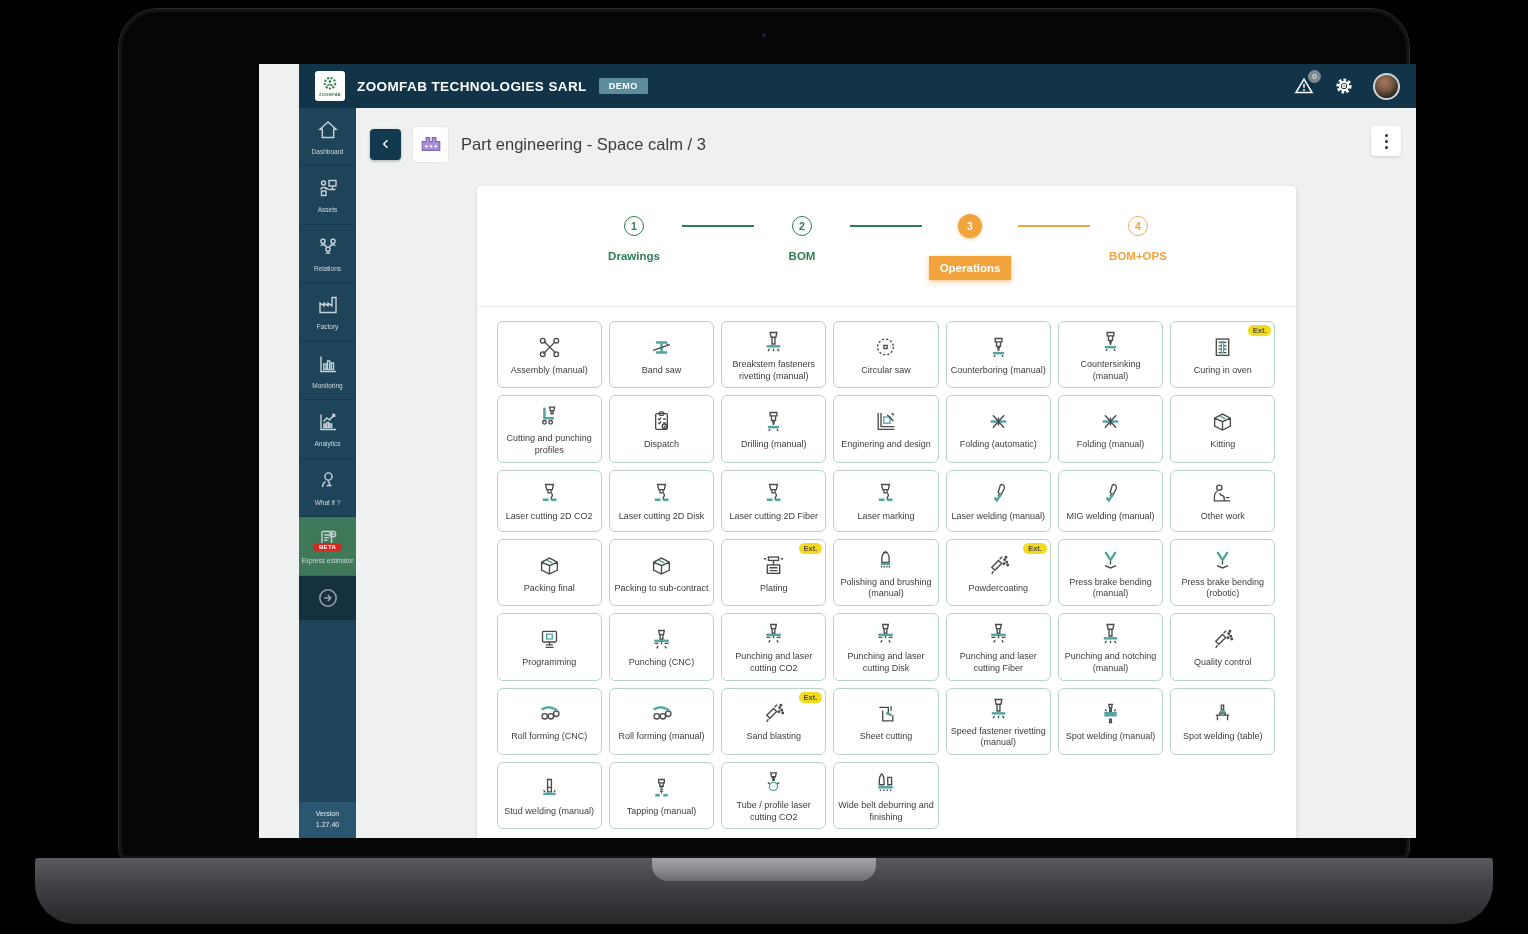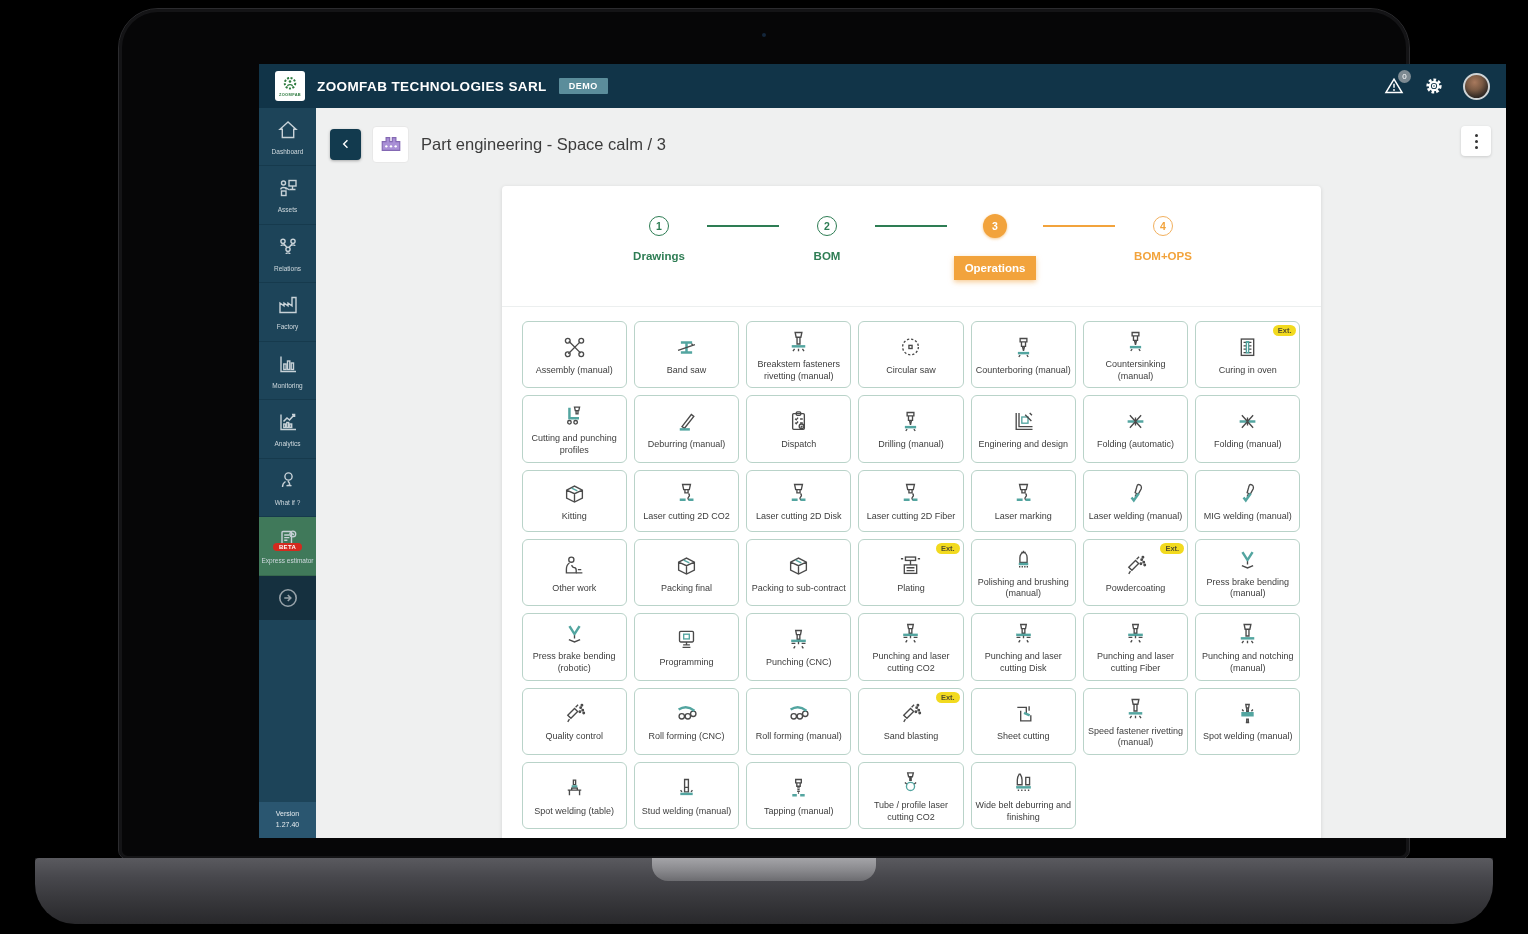--- a/index.html
+++ b/index.html
@@ -14,22 +14,22 @@
     border-radius:50%; background:#14263a; }
   .base { position:absolute; left:35px; top:858px; width:1458px; height:66px;
     background:linear-gradient(180deg,#5a5a5f 0%,#47474c 30%,#39393d 60%,#28282b 100%);
     border-radius:4px 4px 40px 40px; }
   .base-seam { position:absolute; left:35px; top:858px; width:1458px; height:3px; background:#1b1b1d; }
   .scoop { position:absolute; left:50%; top:858px; width:224px; height:23px; margin-left:-112px;
     background:linear-gradient(180deg,#a4a4a8 0%,#88888c 55%,#6c6c70 100%);
     border-radius:0 0 16px 16px; }
 
   
-  .app { position:absolute; left:140px; top:55px; width:1247px; height:774px;
-    background:#eff0f0; display:flex; flex-direction:column; overflow:hidden; font-family:"Liberation Sans", sans-serif; }
+  .app { position:absolute; left:140px; top:55px; width:1157px; height:774px;
+    background:#eff0f0; display:flex; flex-direction:column; overflow:hidden; font-family:"Liberation Sans", sans-serif;padding-left:40px; }
 
   
   .app-header { height:44px; background:#113448; display:flex; align-items:center; padding:0 16px; flex:0 0 auto; }
   .logo-box { width:30px; height:30px; background:#fff; border-radius:3px; display:flex; flex-direction:column;
     align-items:center; justify-content:center; margin-right:12px; }
   .logo-box svg { width:18px; height:18px; }
   .logo-text { font-size:4px; font-weight:bold; color:#2d7a3f; letter-spacing:.3px; margin-top:-1px; }
   .brand-title { color:#fff; font-weight:bold; font-size:13.5px; letter-spacing:.4px; }
   .demo-pill { margin-left:12px; background:#5b8d9b; color:#fff; font-size:9px; font-weight:bold;
     letter-spacing:.5px; padding:3px 10px; border-radius:1px; }
@@ -526,26 +526,20 @@
                   <div class="ext-badge">Ext.</div>
                 </div>
                 <div class="op-tile">
                   <svg viewBox="0 0 24 24" class="op-svg">
                     <use href="#sym-profile"></use>
                   </svg>
                   <div class="op-label">Cutting and punching profiles</div>
                 </div>
                 <div class="op-tile">
                   <svg viewBox="0 0 24 24" class="op-svg">
-                    <use href="#sym-deburr"></use>
-                  </svg>
-                  <div class="op-label">Deburring (manual)</div>
-                </div>
-                <div class="op-tile">
-                  <svg viewBox="0 0 24 24" class="op-svg">
                     <use href="#sym-clipboard"></use>
                   </svg>
                   <div class="op-label">Dispatch</div>
                 </div>
                 <div class="op-tile">
                   <svg viewBox="0 0 24 24" class="op-svg">
                     <use href="#sym-drill"></use>
                   </svg>
                   <div class="op-label">Drilling (manual)</div>
                 </div>

